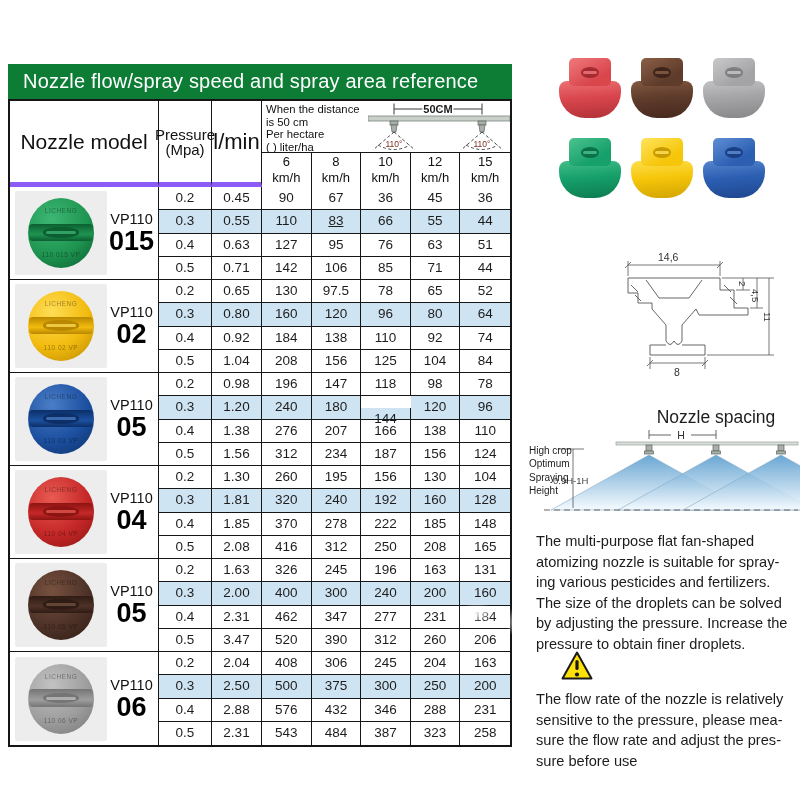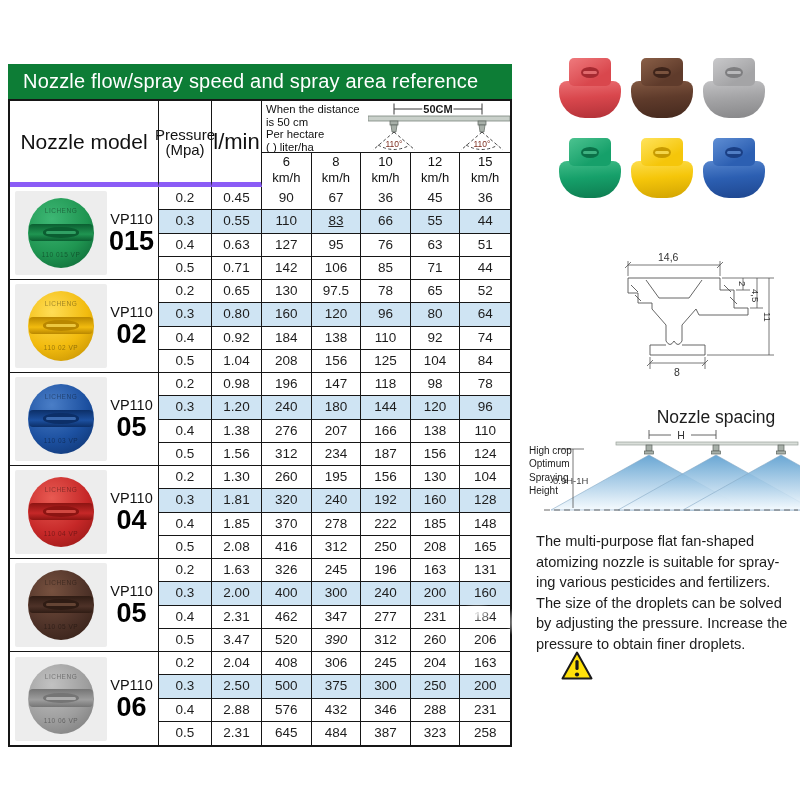--- a/index.html
+++ b/index.html
@@ -252,21 +252,21 @@
           <div class="cell r0" style="grid-area: 1 / 3;">0.98</div>
           <div class="cell r0" style="grid-area: 1 / 4;">196</div>
           <div class="cell r0" style="grid-area: 1 / 5;">147</div>
           <div class="cell r0" style="grid-area: 1 / 6;">118</div>
           <div class="cell r0" style="grid-area: 1 / 7;">98</div>
           <div class="cell r0 lastcol" style="grid-area: 1 / 8;">78</div>
           <div class="cell r1 hl" style="grid-area: 2 / 2;">0.3</div>
           <div class="cell r1 hl" style="grid-area: 2 / 3;">1.20</div>
           <div class="cell r1 hl" style="grid-area: 2 / 4;">240</div>
           <div class="cell r1 hl" style="grid-area: 2 / 5;">180</div>
-          <div class="cell r1 hl" style="grid-area: 2 / 6;">144</div>
+          <div class="cell r1 hl" style="grid-area: 2 / 6; margin-top: 12px;">144</div>
           <div class="cell r1 hl" style="grid-area: 2 / 7;">120</div>
           <div class="cell r1 lastcol hl" style="grid-area: 2 / 8;">96</div>
           <div class="cell r2" style="grid-area: 3 / 2;">0.4</div>
           <div class="cell r2" style="grid-area: 3 / 3;">1.38</div>
           <div class="cell r2" style="grid-area: 3 / 4;">276</div>
           <div class="cell r2" style="grid-area: 3 / 5;">207</div>
           <div class="cell r2" style="grid-area: 3 / 6;">166</div>
           <div class="cell r2" style="grid-area: 3 / 7;">138</div>
           <div class="cell r2 lastcol" style="grid-area: 3 / 8;">110</div>
           <div class="cell r3" style="grid-area: 4 / 2;">0.5</div>
@@ -357,21 +357,21 @@
           <div class="cell r2" style="grid-area: 3 / 2;">0.4</div>
           <div class="cell r2" style="grid-area: 3 / 3;">2.31</div>
           <div class="cell r2" style="grid-area: 3 / 4;">462</div>
           <div class="cell r2" style="grid-area: 3 / 5;">347</div>
           <div class="cell r2" style="grid-area: 3 / 6;">277</div>
           <div class="cell r2" style="grid-area: 3 / 7;">231</div>
           <div class="cell r2 lastcol" style="grid-area: 3 / 8;">184</div>
           <div class="cell r3" style="grid-area: 4 / 2;">0.5</div>
           <div class="cell r3" style="grid-area: 4 / 3;">3.47</div>
           <div class="cell r3" style="grid-area: 4 / 4;">520</div>
-          <div class="cell r3" style="grid-area: 4 / 5; font-style: italic;">390</div>
+          <div class="cell r3" style="grid-area: 4 / 5;">390</div>
           <div class="cell r3" style="grid-area: 4 / 6;">312</div>
           <div class="cell r3" style="grid-area: 4 / 7;">260</div>
           <div class="cell r3 lastcol" style="grid-area: 4 / 8;">206</div>
         </div>
         <div class="block">
           <div class="model-cell">
             <div class="nz-wrap">
               <div class="nozzle" style="background: radial-gradient(circle at 36% 30%, rgb(194, 194, 194), rgb(158, 158, 158) 55%, rgb(117, 117, 117));">
                 <div class="nz-band" style="background: linear-gradient(rgb(117, 117, 117), rgb(158, 158, 158) 60%, rgb(117, 117, 117));"></div>
                 <div class="nz-slot" style="background: rgb(117, 117, 117);">
@@ -402,21 +402,21 @@
           <div class="cell r1 lastcol hl" style="grid-area: 2 / 8;">200</div>
           <div class="cell r2" style="grid-area: 3 / 2;">0.4</div>
           <div class="cell r2" style="grid-area: 3 / 3;">2.88</div>
           <div class="cell r2" style="grid-area: 3 / 4;">576</div>
           <div class="cell r2" style="grid-area: 3 / 5;">432</div>
           <div class="cell r2" style="grid-area: 3 / 6;">346</div>
           <div class="cell r2" style="grid-area: 3 / 7;">288</div>
           <div class="cell r2 lastcol" style="grid-area: 3 / 8;">231</div>
           <div class="cell r3" style="grid-area: 4 / 2;">0.5</div>
           <div class="cell r3" style="grid-area: 4 / 3;">2.31</div>
-          <div class="cell r3" style="grid-area: 4 / 4;">645</div>
+          <div class="cell r3" style="grid-area: 4 / 4;">543</div>
           <div class="cell r3" style="grid-area: 4 / 5;">484</div>
           <div class="cell r3" style="grid-area: 4 / 6;">387</div>
           <div class="cell r3" style="grid-area: 4 / 7;">323</div>
           <div class="cell r3 lastcol" style="grid-area: 4 / 8;">258</div>
         </div>
       </div>
   </div>
 
   <div class="watermark"></div>
 
@@ -536,14 +536,18 @@
 The size of the droplets can be solved
 by adjusting the pressure. Increase the
 pressure to obtain finer droplets.</div>
 
   <svg class="warn-icon" width="34" height="32" viewBox="0 0 34 32">
     <path d="M17,2.5 L31.5,28.5 H2.5 Z" fill="#ffe10a" stroke="#1a1a1a" stroke-width="2" stroke-linejoin="round"></path>
     <rect x="15.4" y="10" width="3.2" height="10" rx="1.6" fill="#1a1a1a"></rect>
     <circle cx="17" cy="24.5" r="2.1" fill="#1a1a1a"></circle>
   </svg>
 
+  <div class="warn-text">The flow rate of the nozzle is relatively
+sensitive to the pressure, please mea-
+sure the flow rate and adjust the pres-
+sure before use</div>
 
 </div>
 
 </body></html>

